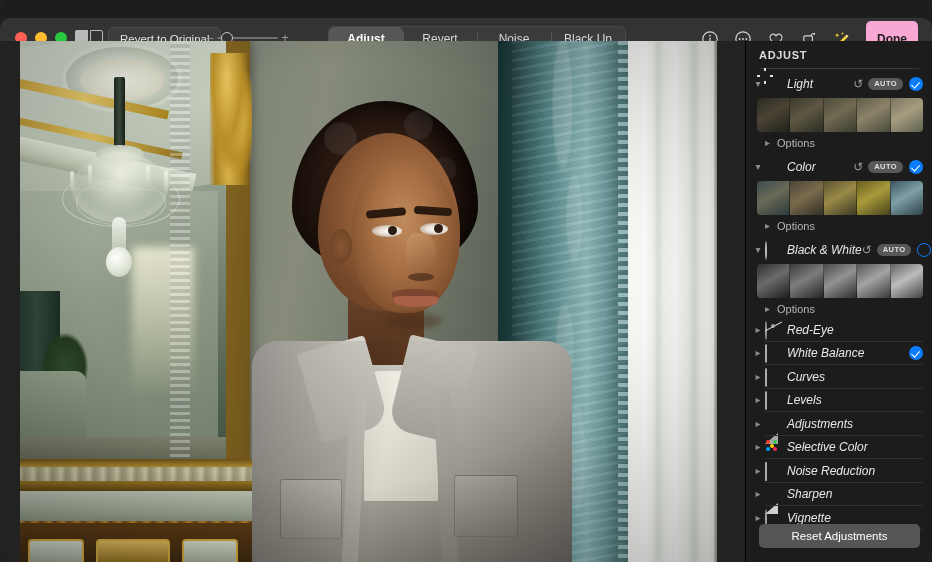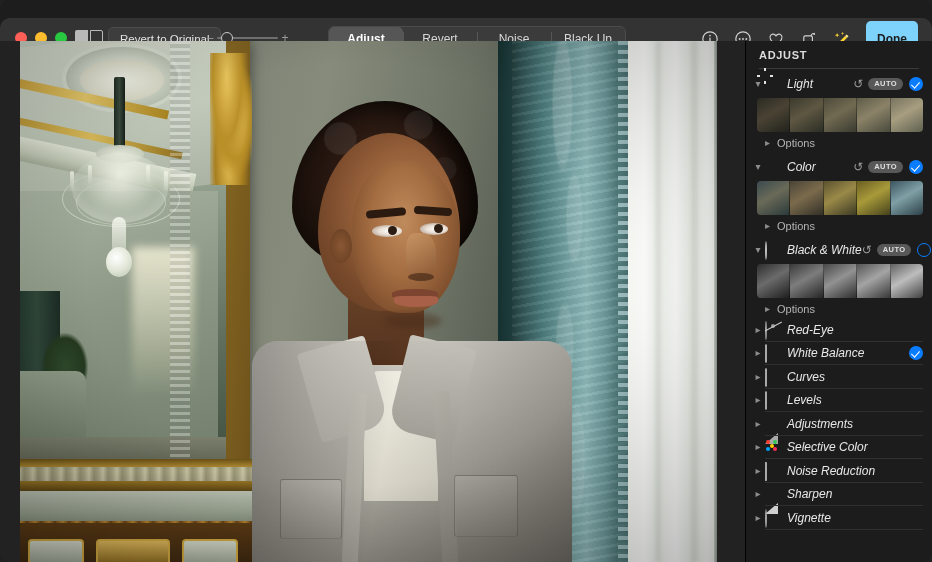--- a/index.html
+++ b/index.html
@@ -103,21 +103,21 @@
     width: 1px; background: #565656;
   }
 
   .right-icons {
     position: absolute; right: 14px; top: 8px;
     display: flex; align-items: center; gap: 15px; height: 25px;
   }
   .ricon { width: 18px; height: 18px; display: block; }
   .done-btn {
     height: 35px; padding: 8px 11px;
-    background: #7dd3fc; color: #1c1c1c;
+    background: #f9a8d4; color: #1c1c1c;
     font-size: 12px; font-weight: bold;
     border-radius: 5px;
     display: flex; align-items: center;
   }
 
   
   #canvas {
     position: absolute; left: 0; top: 41px;
     width: 745px; height: 521px;
     background: #222222;
@@ -936,14 +936,17 @@
       <span class="sec-icon"><span class="ic-sharp" style="margin-top:3px"></span></span>
       <span class="sec-label">Sharpen</span>
     </div>
 
     <div class="list-row">
       <span class="chev">▸</span>
       <span class="sec-icon"><span class="ic-vign"></span></span>
       <span class="sec-label">Vignette</span>
     </div>
 
+    <div class="reset-btn">
+      <span>Reset Adjustments</span>
+    </div>
   </div>
 </div>
 
 </body></html>

